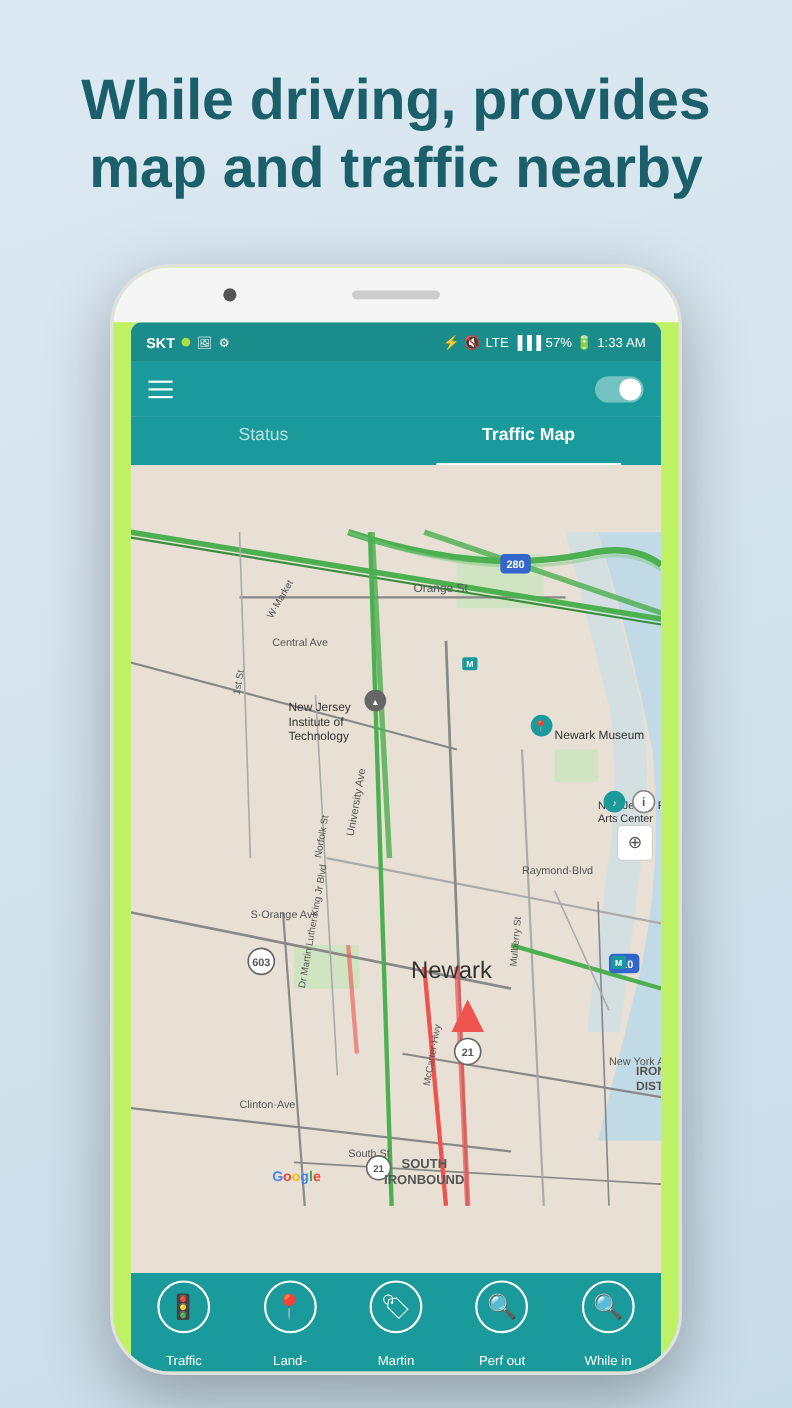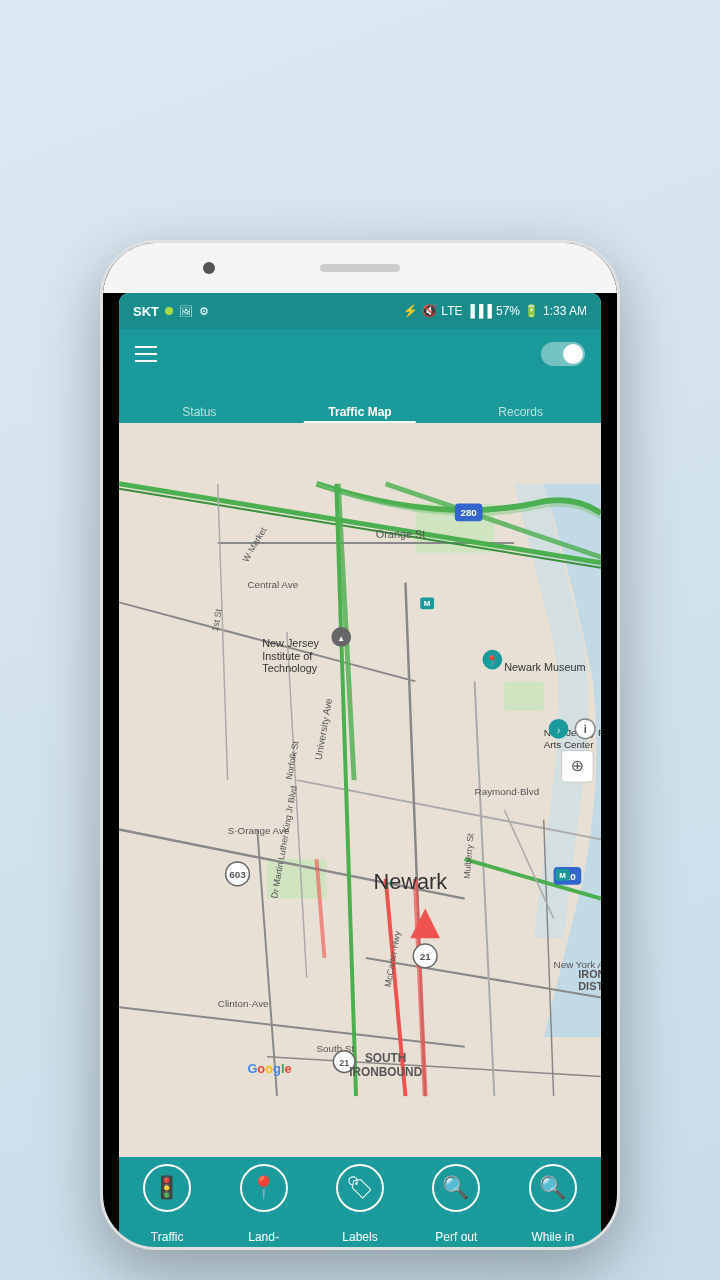--- a/index.html
+++ b/index.html
@@ -25,21 +25,21 @@
     }
 
     
     .phone-frame {
       position: absolute;
       top: 240px;
       left: 50%;
       transform: translateX(-50%);
       width: 520px;
       height: 1010px;
-      background: #000000;
+      background: #bef264;
       border-radius: 56px;
       box-shadow: 0 20px 60px rgba(0,0,0,0.3);
       overflow: hidden;
       border: 3px solid #e0e0e0;
     }
 
     
     .phone-screen {
       position: absolute;
       top: 50px;
@@ -159,22 +159,22 @@
     .tab-bar {
       background: #1a9a9a;
       height: 44px;
       display: flex;
       align-items: flex-end;
     }
     .tab {
       flex: 1;
       text-align: center;
       color: rgba(255,255,255,0.7);
-      font-size: 12px;
-      padding-bottom: 4px;
+      font-size: 16px;
+      padding-bottom: 18px;
       cursor: pointer;
       position: relative;
     }
     .tab.active {
       color: white;
       font-weight: bold;
     }
     .tab.active::after {
       content: '';
       position: absolute;
@@ -235,21 +235,22 @@
       margin-top: 12px;
     }
   </style>
 </head>
 <body>
 
 <div style="position:absolute;top:0;left:0;width:720px;height:1280px;background:linear-gradient(160deg,#dde9f2 0%,#c8dce8 100%);"></div>
 
 <div class="header-text" style="position:absolute;top:20px;left:0;right:0;z-index:10;">
   <h1>
-    <br>
+    <span>While driving, provides</span><br>
+    <span>map and traffic nearby</span>
   </h1>
 </div>
 
 <div class="phone-frame">
 
   <div class="phone-top-bar">
     <div class="camera"></div>
     <div class="speaker"></div>
   </div>
 
@@ -283,23 +284,20 @@
       <div class="toggle-switch"></div>
     </div>
 
     <div class="tab-bar">
       <div class="tab">
         <span>Status</span>
       </div>
       <div class="tab active">
         <span>Traffic Map</span>
       </div>
-      <div class="tab">
-        <span>Records</span>
-      </div>
     </div>
 
     <div class="map-area">
       <svg class="map-svg" viewBox="0 0 488 620" xmlns="http://www.w3.org/2000/svg">
 
         <rect width="488" height="620" fill="#e8e0d5"></rect>
 
         <rect x="300" y="20" width="80" height="50" fill="#c8e6b8" opacity="0.7"></rect>
         <rect x="150" y="380" width="60" height="40" fill="#c8e6b8" opacity="0.7"></rect>
         <rect x="390" y="200" width="40" height="30" fill="#c8e6b8" opacity="0.7"></rect>
@@ -434,21 +432,21 @@
       <div class="nav-item">
         <div class="nav-icon">🚦</div>
         <span class="nav-label">Traffic</span>
       </div>
       <div class="nav-item">
         <div class="nav-icon">📍</div>
         <span class="nav-label">Land-</span>
       </div>
       <div class="nav-item">
         <div class="nav-icon">🏷</div>
-        <span class="nav-label">Labels</span>
+        <span class="nav-label">Martin</span>
       </div>
       <div class="nav-item">
         <div class="nav-icon">🔍</div>
         <span class="nav-label">Perf out</span>
       </div>
       <div class="nav-item">
         <div class="nav-icon">🔍</div>
         <span class="nav-label">While in</span>
       </div>
     </div>

